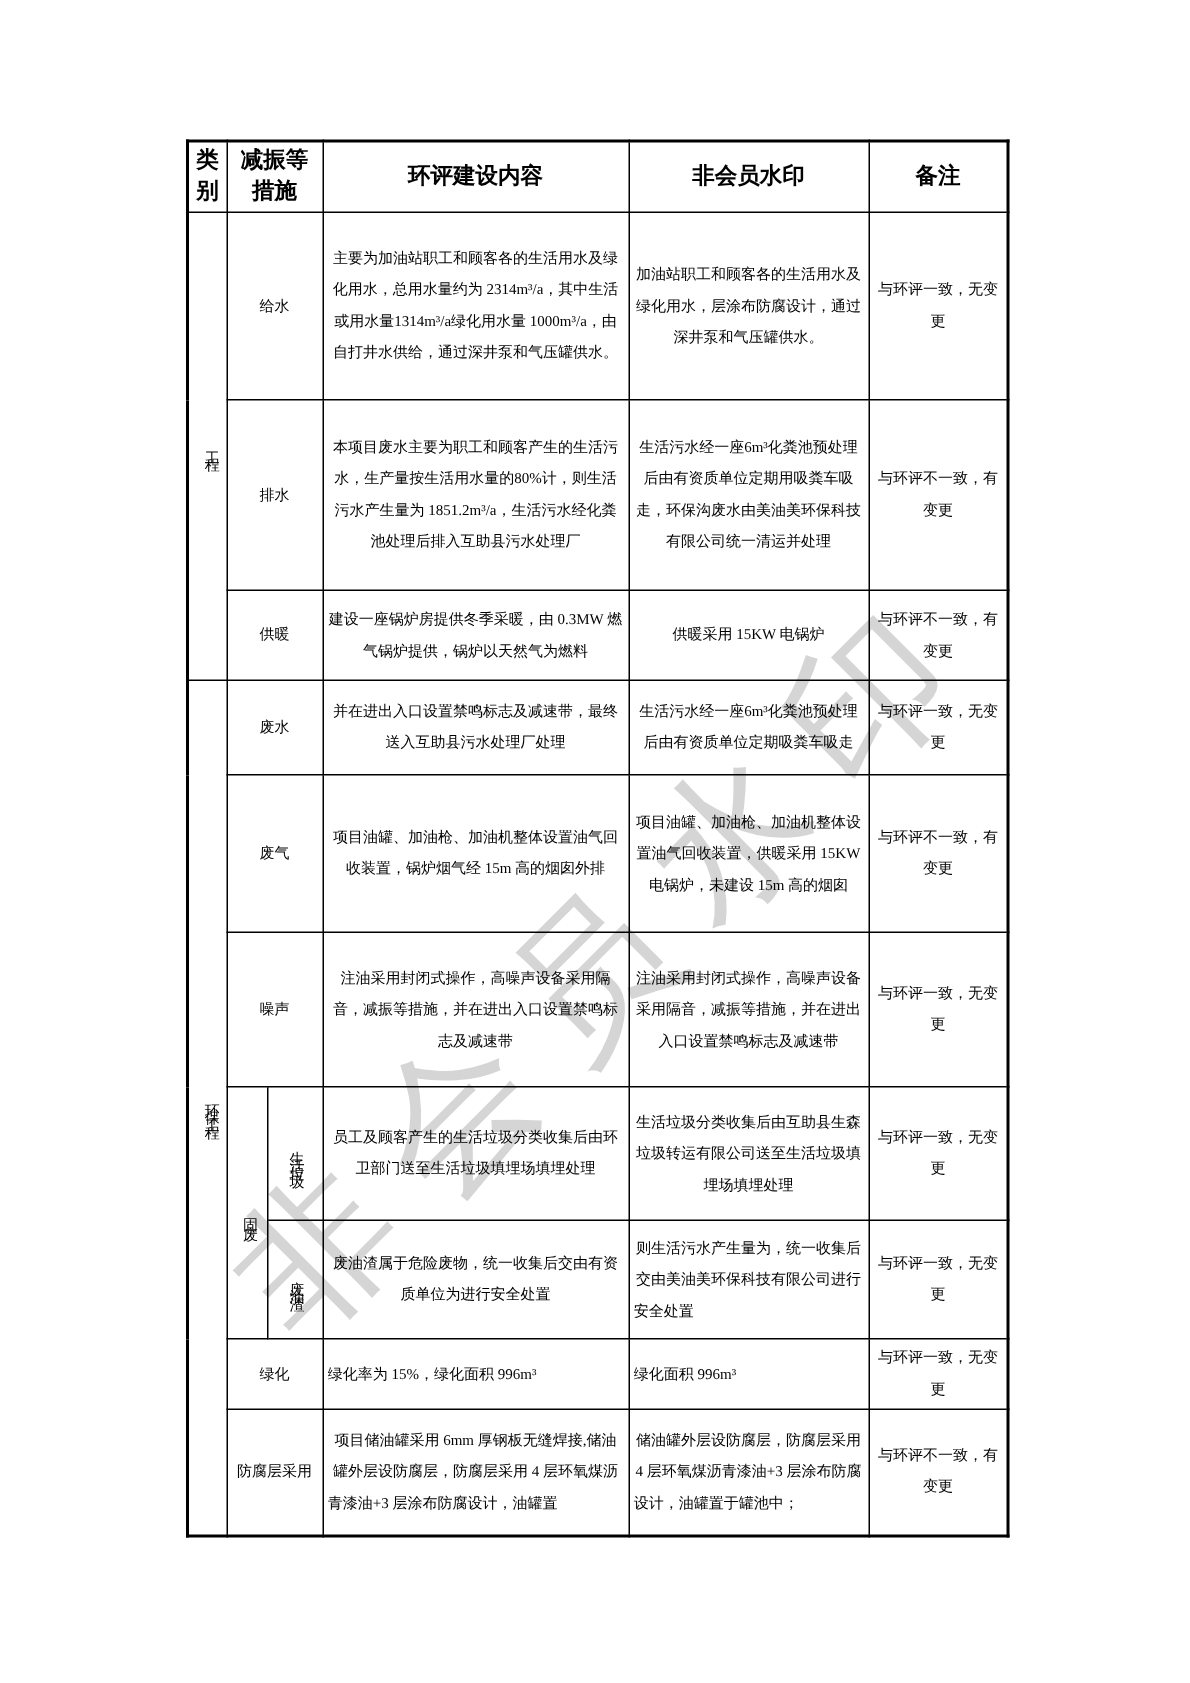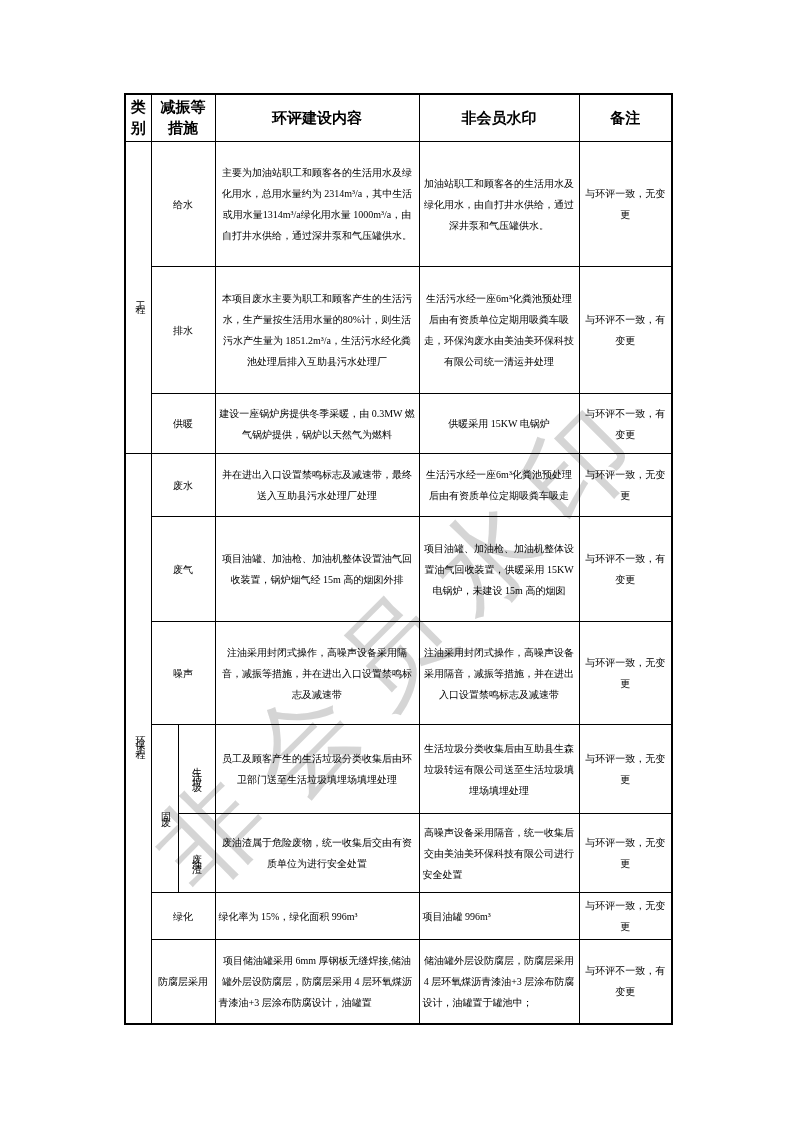--- a/index.html
+++ b/index.html
@@ -113,21 +113,21 @@
       <th>非会员水印</th>
       <th>备注</th>
     </tr>
 
     <tr class="r0">
       <td rowspan="3" class="cat-top">
         <div class="vtext">工程</div>
       </td>
       <td colspan="2" class="proj">给水</td>
       <td>主要为加油站职工和顾客各的生活用水及绿化用水，总用水量约为 2314m³/a，其中生活或用水量1314m³/a绿化用水量 1000m³/a，由自打井水供给，通过深井泵和气压罐供水。</td>
-      <td>加油站职工和顾客各的生活用水及绿化用水，由自打井水供给，通过深井泵和气压罐供水。</td>
+      <td>加油站职工和顾客各的生活用水及绿化用水，层涂布防腐设计，通过深井泵和气压罐供水。</td>
       <td>与环评一致，无变更</td>
     </tr>
 
     <tr class="r1">
       <td colspan="2" class="proj">排水</td>
       <td>本项目废水主要为职工和顾客产生的生活污水，生产量按生活用水量的80%计，则生活污水产生量为 1851.2m³/a，生活污水经化粪池处理后排入互助县污水处理厂</td>
       <td>生活污水经一座6m³化粪池预处理后由有资质单位定期用吸粪车吸走，环保沟废水由美油美环保科技有限公司统一清运并处理</td>
       <td>与环评不一致，有变更</td>
     </tr>
 
@@ -172,28 +172,28 @@
       <td>员工及顾客产生的生活垃圾分类收集后由环卫部门送至生活垃圾填埋场填埋处理</td>
       <td>生活垃圾分类收集后由互助县生森垃圾转运有限公司送至生活垃圾填埋场填埋处理</td>
       <td>与环评一致，无变更</td>
     </tr>
 
     <tr class="r7">
       <td>
         <div class="vtext">废油渣</div>
       </td>
       <td>废油渣属于危险废物，统一收集后交由有资质单位为进行安全处置</td>
-      <td class="al">高噪声设备采用隔音，统一收集后交由美油美环保科技有限公司进行安全处置</td>
+      <td class="al">则生活污水产生量为，统一收集后交由美油美环保科技有限公司进行安全处置</td>
       <td>与环评一致，无变更</td>
     </tr>
 
     <tr class="r8">
       <td colspan="2" class="proj">绿化</td>
       <td class="al">绿化率为 15%，绿化面积 996m³</td>
-      <td class="al">项目油罐 996m³</td>
+      <td class="al">绿化面积 996m³</td>
       <td>与环评一致，无变更</td>
     </tr>
 
     <tr class="r9">
       <td colspan="2" class="proj">防腐层采用</td>
       <td class="al">项目储油罐采用 6mm 厚钢板无缝焊接,储油罐外层设防腐层，防腐层采用 4 层环氧煤沥青漆油+3 层涂布防腐设计，油罐置</td>
       <td class="al">储油罐外层设防腐层，防腐层采用 4 层环氧煤沥青漆油+3 层涂布防腐设计，油罐置于罐池中；</td>
       <td>与环评不一致，有变更</td>
     </tr>
 

